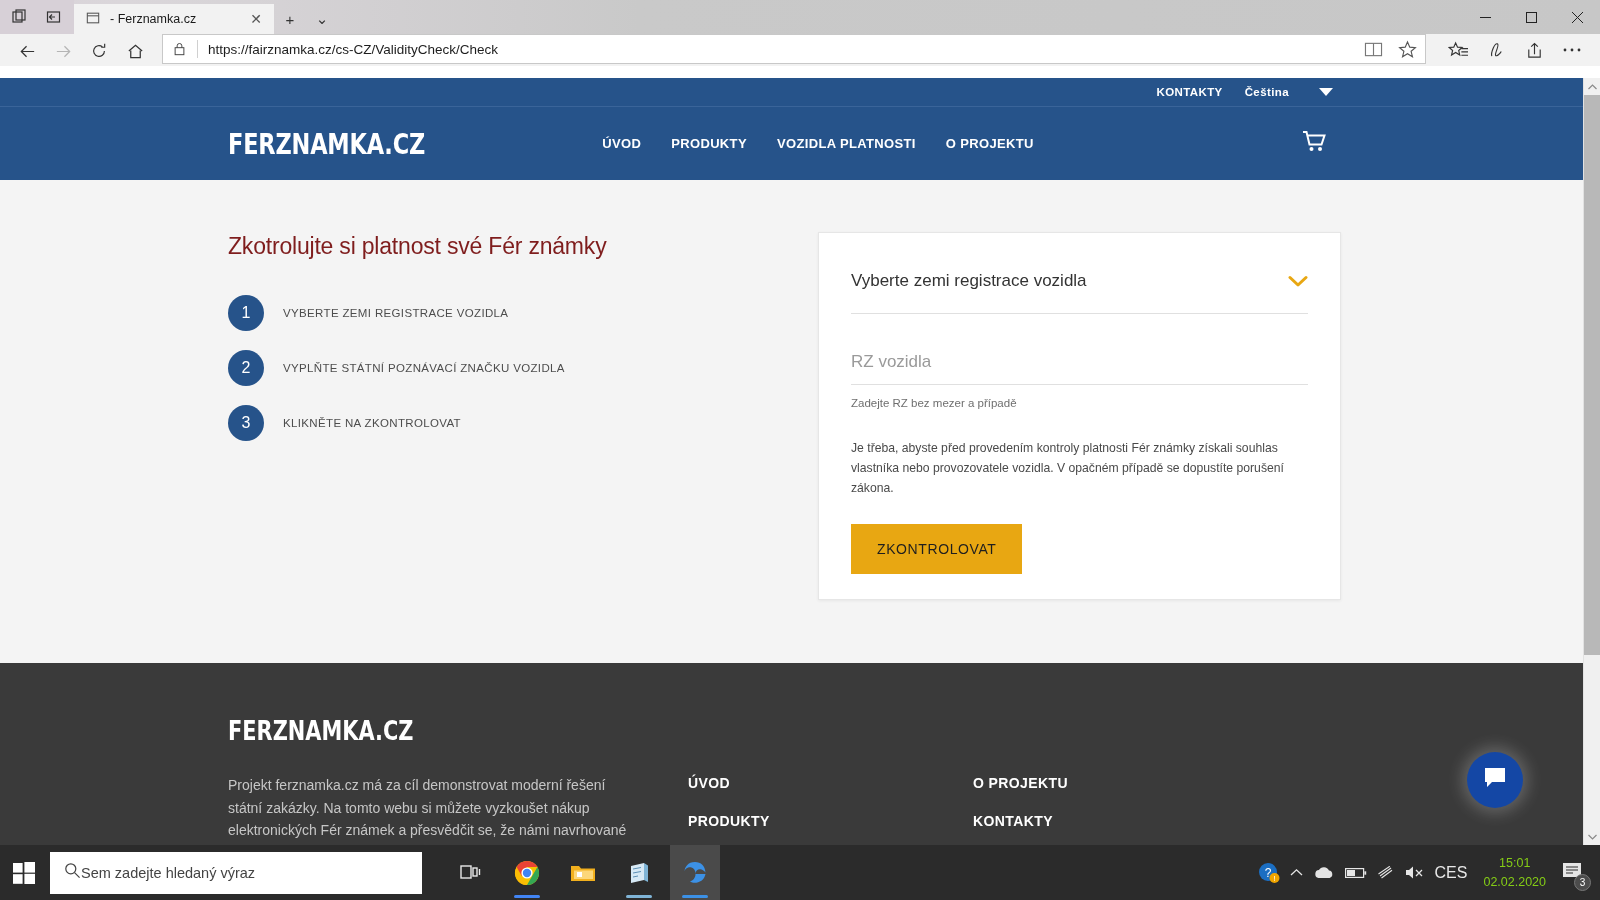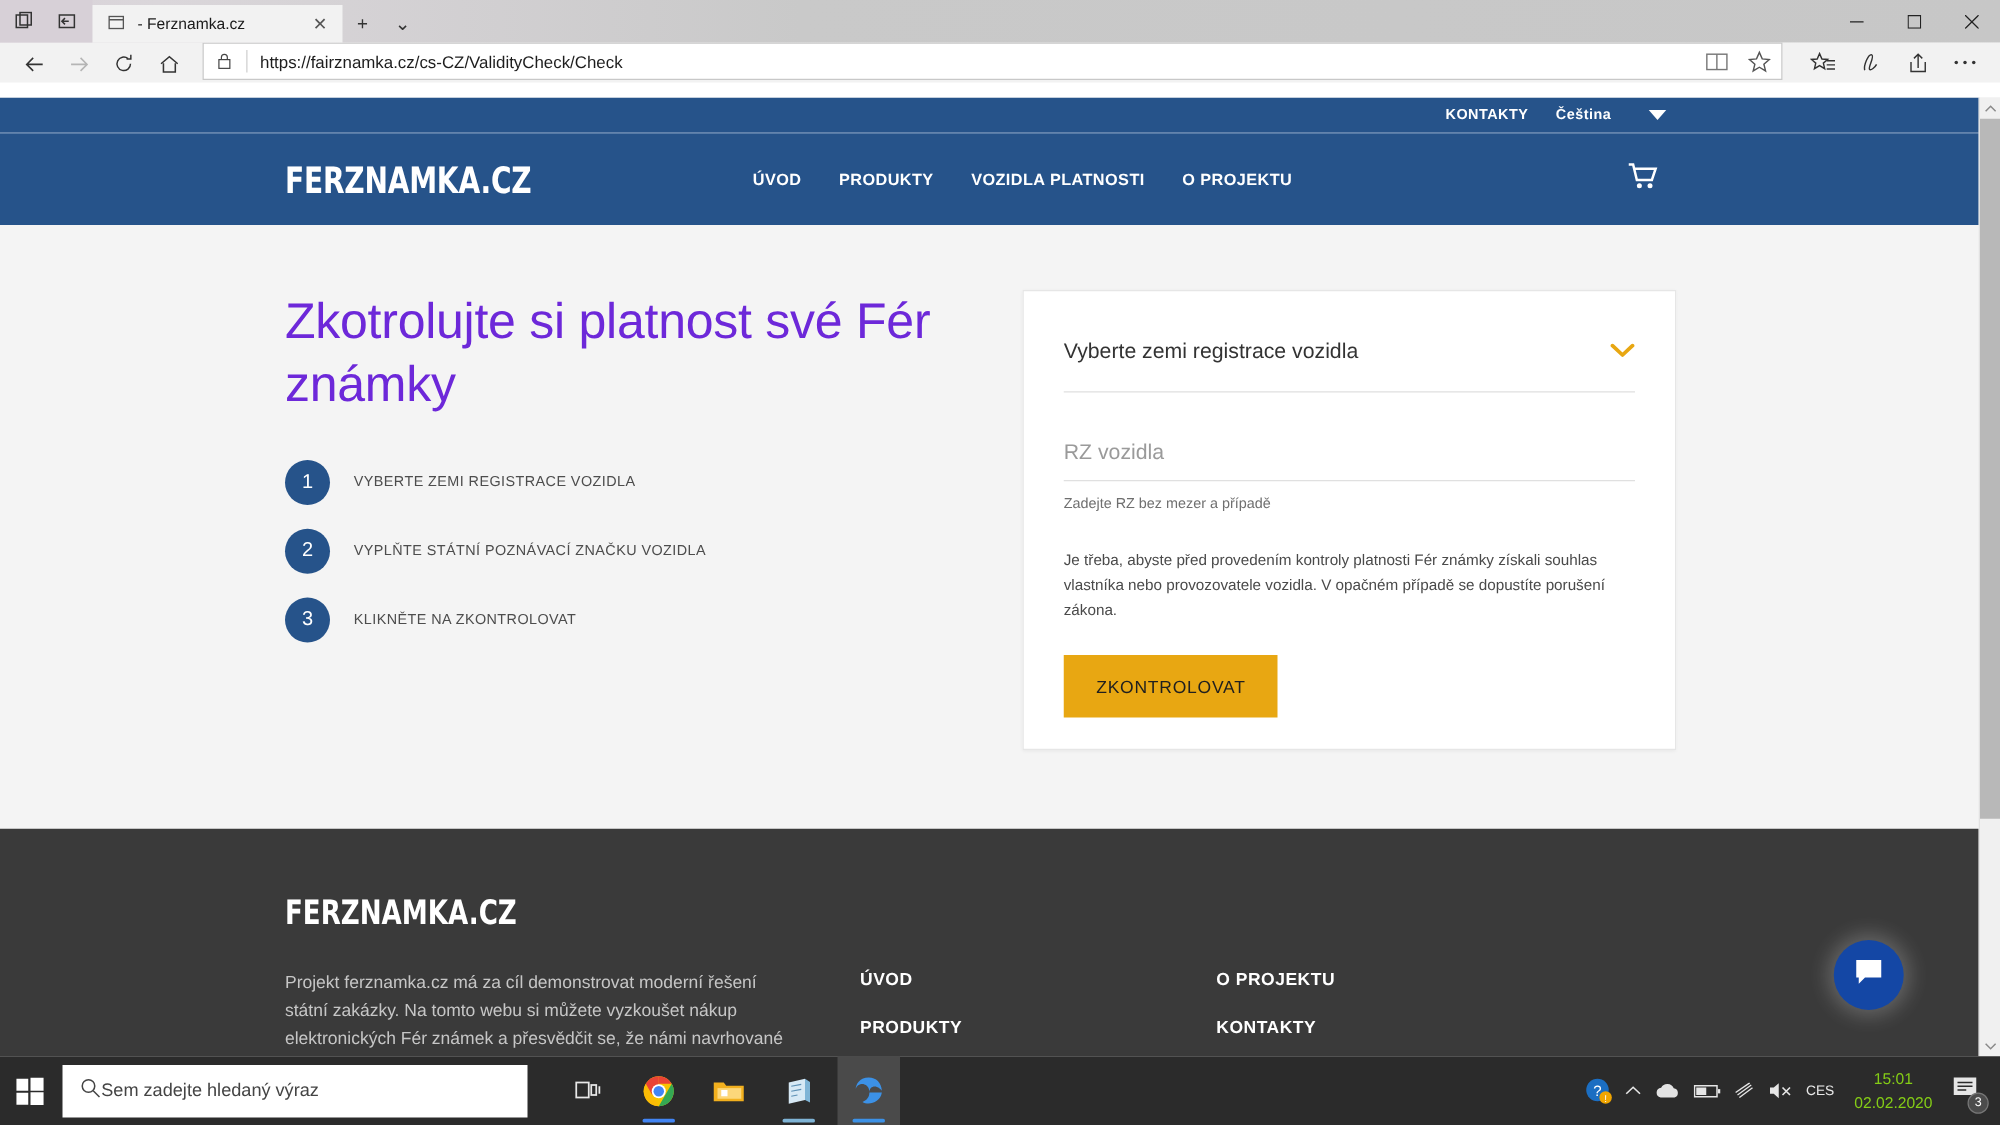--- a/index.html
+++ b/index.html
@@ -92,21 +92,21 @@
   }
   .cart { position: absolute; right: 255px; top: 50%; transform: translateY(-50%); }
 
   
   .main {
     background: #f4f4f4; height: 483px; padding: 52px 228px 0 228px;
     display: flex; gap: 70px; position: relative;
   }
   .left-col { width: 520px; }
   h1.page-title {
-    font-size: 40px; font-weight: normal; color: #6d28d9; line-height: 1.28;
+    font-size: 23px; font-weight: normal; color: #7f1d1d; line-height: 1.28;
     margin-bottom: 34px; letter-spacing: -0.2px;
   }
   .step { display: flex; align-items: center; gap: 19px; margin-bottom: 19px; }
   .step-num {
     width: 36px; height: 36px; border-radius: 50%; background: #26538a; color: #fff;
     display: flex; align-items: center; justify-content: center; font-size: 16px; flex: 0 0 36px;
   }
   .step-label { font-size: 11.5px; color: #4d4d4d; letter-spacing: .35px; }
 
   .card {
@@ -161,21 +161,21 @@
     width: 372px; height: 42px; background: #ffffff; display: flex; align-items: center;
     padding: 0 14px; margin-left: 2px;
   }
   .tb-search .s-text { font-size: 14.5px; color: #444; }
   .tb-apps { display: flex; align-items: center; margin-left: 24px; gap: 6px; }
   .tb-app { width: 50px; height: 55px; display: flex; align-items: center; justify-content: center; position: relative; }
   .tb-app.active { background: #4a4a4a; }
   .tb-app .underline { position: absolute; bottom: 2px; left: 12px; width: 26px; height: 3px; border-radius: 2px; }
   .tray { margin-left: auto; display: flex; align-items: center; gap: 10px; padding-right: 10px; }
   .tray-icon { display: flex; align-items: center; justify-content: center; color: #e6e6e6; }
-  .tray-text { color: #e8e8e8; font-size: 11px; }
+  .tray-text { color: #e8e8e8; font-size: 16px; }
   .clock { color: #84cc16; font-size: 12.5px; text-align: center; line-height: 1.45; padding: 0 6px;}
   .notif { position: relative; padding-right: 6px; }
   .notif-badge {
     position: absolute; right: -1px; bottom: -6px; width: 17px; height: 17px; border-radius: 50%;
     background: #4c4c4c; color: #fff; font-size: 10px; display: flex; align-items: center; justify-content: center;
     border: 1px solid #777;
   }
 </style>
 </head>
 <body>

